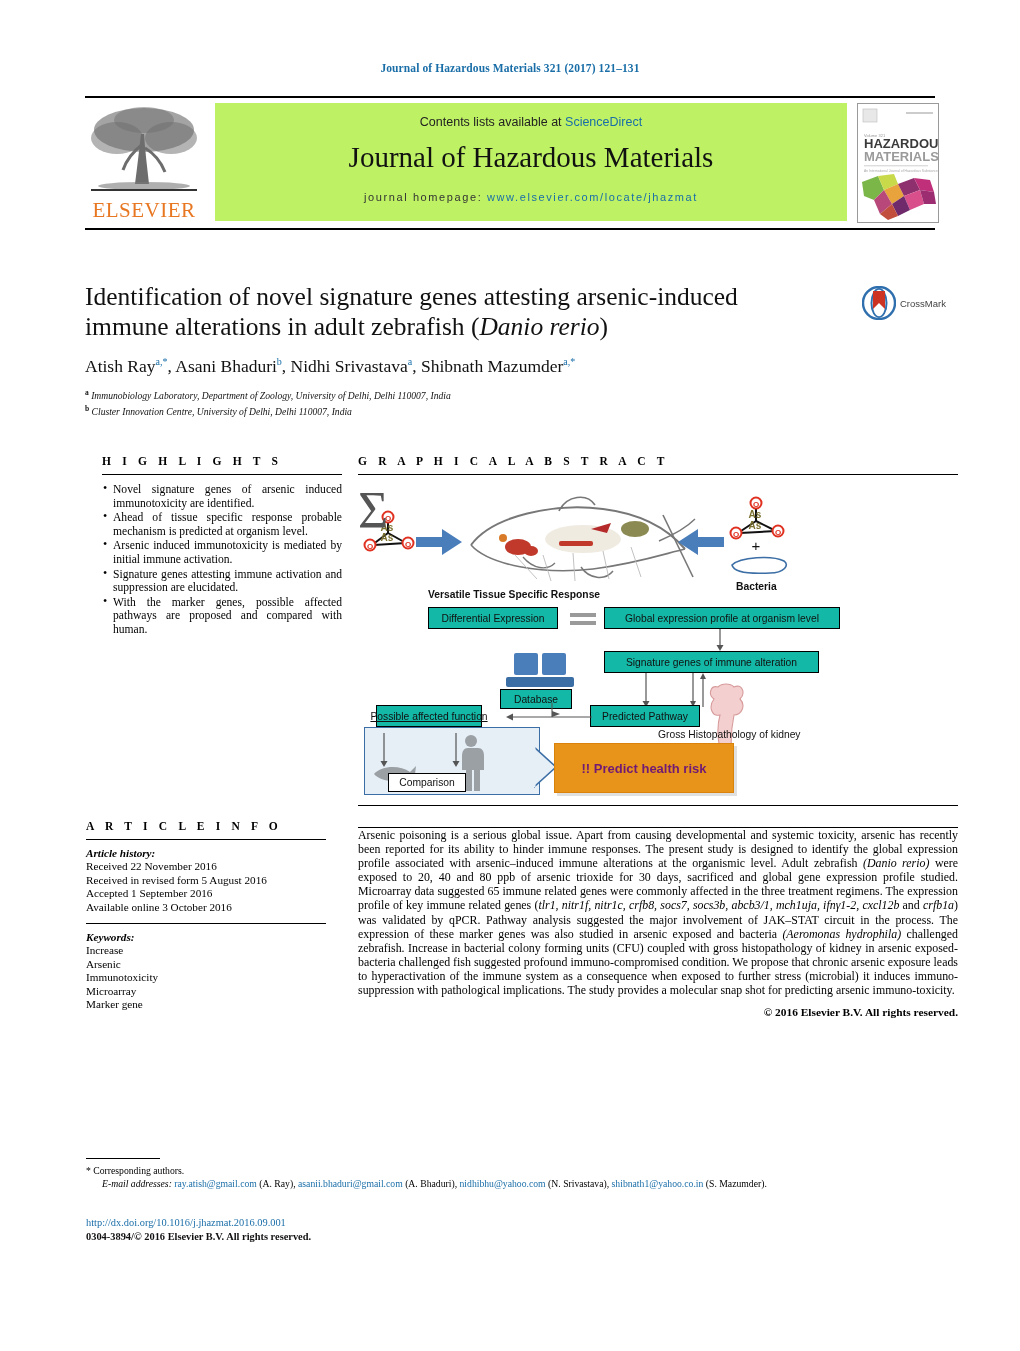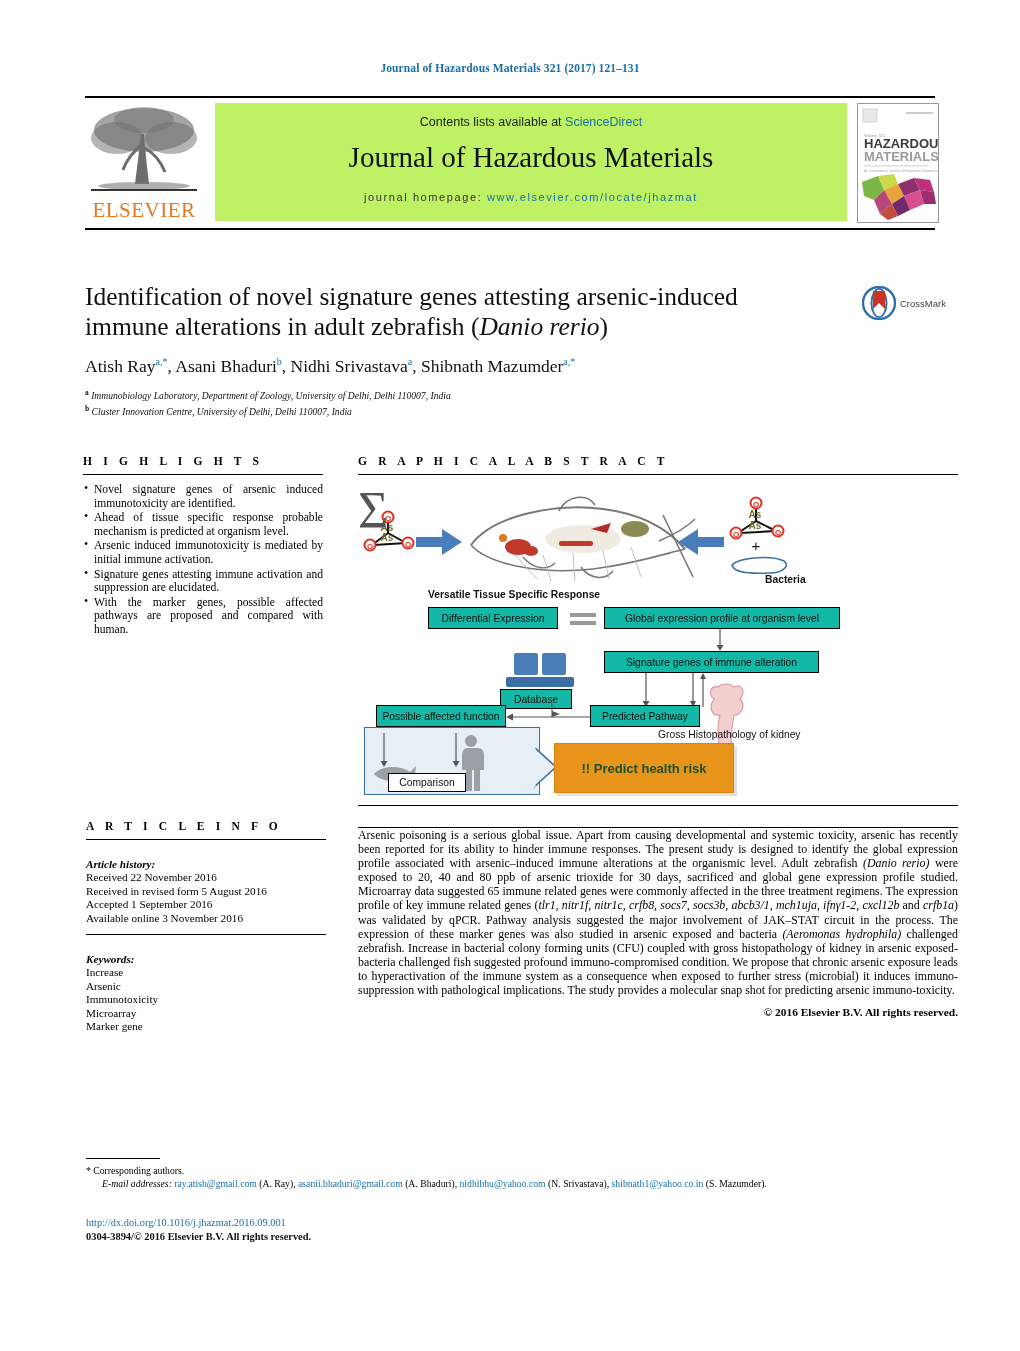--- a/index.html
+++ b/index.html
@@ -158,21 +158,21 @@
     font-family: "Liberation Serif", serif;
     font-weight: bold;
     font-size: 11.5px;
     letter-spacing: 4.2px;
     color: #000;
   }
   .rule { border-top: 1.8px solid #000; margin-top: 7px; }
 
   .col-left {
     position: absolute;
-    left: 83px; top: 455px;
+    left: 102px; top: 455px;
     width: 240px;
   }
   .col-right {
     position: absolute;
     left: 358px; top: 455px;
     width: 600px;
   }
 
   .hl-list {
     margin: 8px 0 0 0;
@@ -208,21 +208,21 @@
     border-top: 1.8px solid #000;
   }
 
   
   .ai-block {
     position: absolute;
     left: 86px; top: 820px;
     width: 240px;
   }
   .ai-body {
-    margin-top: 18px;
+    margin-top: 7px;
     font-family: "Liberation Serif", serif;
     font-size: 11.2px;
     line-height: 13.4px;
   }
   .ai-body .it { font-style: italic; font-weight: bold; }
   .ai-sep { border-top: 1.6px solid #000; margin: 9px 0 6px 0; }
 
   
   .abs-block {
     position: absolute;
@@ -291,21 +291,21 @@
     position: absolute;
     font-family: "Liberation Sans", sans-serif;
     font-size: 10.3px;
     color: #111;
     white-space: nowrap;
   }
   .orange-btn {
     position: absolute;
     background: #E8941A;
     border: 1px solid #d9820c;
-    color: #14532d;
+    color: #701a75;
     font-family: "Liberation Sans", sans-serif;
     font-weight: bold;
     font-size: 13px;
     display: flex;
     align-items: center;
     justify-content: center;
     box-shadow: 3px 3px 0 rgba(0,0,0,0.12);
   }
   .sigma {
     position: absolute;
@@ -477,21 +477,21 @@
         <text x="38" y="11.5" text-anchor="middle" font-family="Liberation Sans, sans-serif" font-size="8" font-weight="bold" fill="#e03020">O</text>
         <circle cx="18" cy="38" r="5.5" fill="#fff" stroke="#e03020" stroke-width="2"></circle>
         <text x="18" y="41.5" text-anchor="middle" font-family="Liberation Sans, sans-serif" font-size="8" font-weight="bold" fill="#e03020">O</text>
         <circle cx="60" cy="36" r="5.5" fill="#fff" stroke="#e03020" stroke-width="2"></circle>
         <text x="60" y="39.5" text-anchor="middle" font-family="Liberation Sans, sans-serif" font-size="8" font-weight="bold" fill="#e03020">O</text>
         <text x="37" y="23" text-anchor="middle" font-family="Liberation Sans, sans-serif" font-size="10" font-weight="bold" fill="#7a7030">As</text>
         <text x="37" y="34" text-anchor="middle" font-family="Liberation Sans, sans-serif" font-size="10" font-weight="bold" fill="#7a7030">As</text>
         <text x="38" y="56" text-anchor="middle" font-family="Liberation Sans, sans-serif" font-size="15" fill="#111">+</text>
         <path d="M14 70 C22 62 54 60 66 66 C72 70 66 78 52 78 C34 79 16 78 14 70 Z" fill="#fff" stroke="#3b6ea5" stroke-width="1.6"></path>
       </svg>
-      <div class="glabel" style="left:378px;top:89px;font-weight:bold;margin-left:29px;">Bacteria</div>
+      <div class="glabel" style="left:378px;top:96px;font-weight:bold;">Bacteria</div>
 
       <svg style="position:absolute;left:320px;top:44px;" width="46" height="26" viewBox="0 0 46 26">
         <path d="M46 8 h-26 v-8 l-20 13 l20 13 v-8 h26 Z" fill="#4a7ebb"></path>
       </svg>
 
       <div class="sigma">Σ</div>
 
       <div class="glabel" style="left:70px;top:104px;font-weight:bold;">Versatile Tissue Specific Response</div>
 
       <div class="gbox" style="left:70px;top:122px;width:130px;height:22px;">Differential Expression</div>
@@ -521,21 +521,21 @@
       </svg>
       <svg style="position:absolute;left:330px;top:188px;" width="22" height="34">
         <line x1="5" y1="0" x2="5" y2="29" stroke="#555" stroke-width="1.2"></line>
         <path d="M5 34 l-3 -6 h6 Z" fill="#555"></path>
         <line x1="15" y1="34" x2="15" y2="6" stroke="#555" stroke-width="1.2"></line>
         <path d="M15 0 l-3 6 h6 Z" fill="#555"></path>
       </svg>
 
       <div class="gbox" style="left:232px;top:220px;width:110px;height:22px;">Predicted Pathway</div>
 
-      <div class="gbox" style="left:18px;top:220px;width:130px;height:22px;">Possible affected function</div>
+      <div class="gbox" style="left:18px;top:220px;width:106px;height:22px;text-decoration:underline;">Possible affected function</div>
 
       <svg style="position:absolute;left:146px;top:216px;" width="90" height="30">
         <line x1="88" y1="16" x2="8" y2="16" stroke="#555" stroke-width="1.1"></line>
         <path d="M2 16 l7 -3.5 v7 Z" fill="#555"></path>
         <line x1="48" y1="16" x2="48" y2="2" stroke="#555" stroke-width="1.1"></line>
         <path d="M56 13 l-8 -3 v6 Z" fill="#555"></path>
       </svg>
 
       <svg style="position:absolute;left:348px;top:196px;" width="44" height="100" viewBox="0 0 44 100">
         <path d="M12 6 C4 4 2 14 8 18 C2 26 6 36 14 34 C10 48 12 66 18 80 C20 90 24 96 20 98 C28 96 28 84 26 74 C24 58 26 44 28 34 C36 34 40 24 34 18 C40 12 36 2 28 6 C24 2 16 2 12 6 Z" fill="#f4cfcf" stroke="#d79b9b" stroke-width="1.1"></path>
@@ -572,21 +572,21 @@
   <div class="ga-rule-bottom"></div>
 
   <div class="ai-block">
     <div class="sec-head">A R T I C L E   I N F O</div>
     <div class="rule"></div>
     <div class="ai-body">
       <div class="it">Article history:</div>
       <div>Received 22 November 2016</div>
       <div>Received in revised form 5 August 2016</div>
       <div>Accepted 1 September 2016</div>
-      <div>Available online 3 November 2016</div>
+      <div>Available online 3 October 2016</div>
     </div>
     <div class="ai-sep"></div>
     <div class="ai-body">
       <div class="it">Keywords:</div>
       <div>Increase</div>
       <div>Arsenic</div>
       <div>Immunotoxicity</div>
       <div>Microarray</div>
       <div>Marker gene</div>
     </div>

